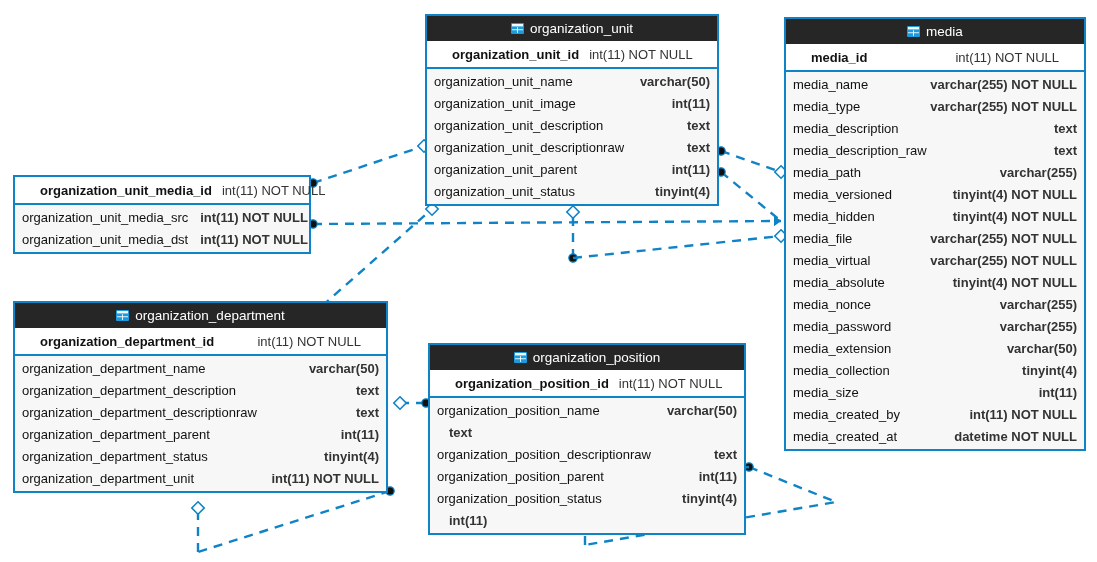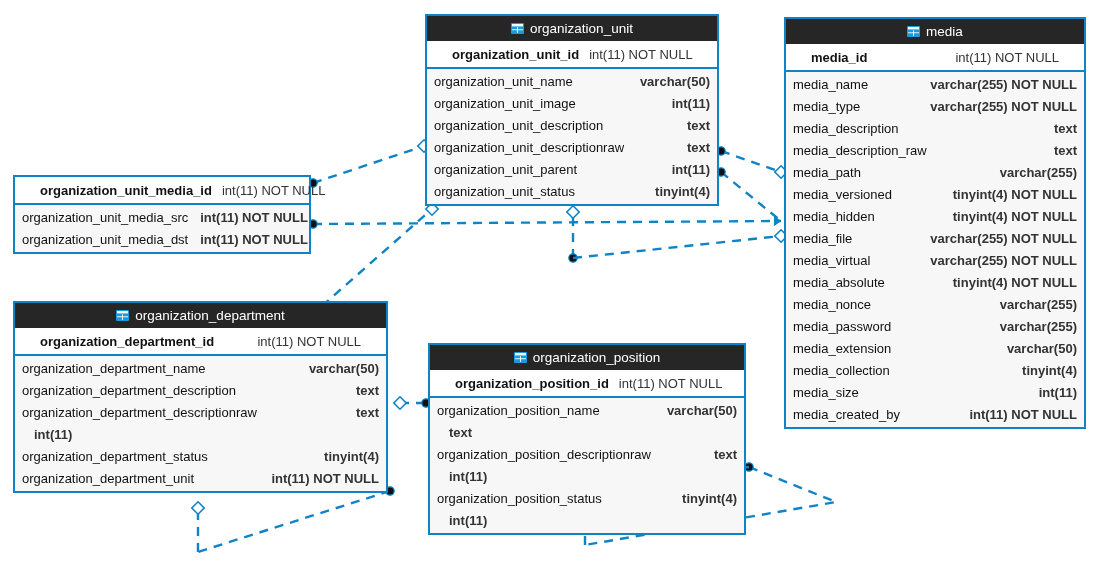--- a/index.html
+++ b/index.html
@@ -278,20 +278,24 @@
           <span class="col-type">tinyint(4)</span>
         </div>
         <div class="field-row">
           <span class="col-name">media_size</span>
           <span class="col-type">int(11)</span>
         </div>
         <div class="field-row">
           <span class="col-name">media_created_by</span>
           <span class="col-type">int(11) NOT NULL</span>
         </div>
+        <div class="field-row">
+          <span class="col-name">media_created_at</span>
+          <span class="col-type">datetime NOT NULL</span>
+        </div>
       </div>
     </div>
     <div class="entity" style="left: 13px; top: 175px; width: 298px;">
       <div class="pk-row">
         <span class="col-name">organization_unit_media_id</span>
         <span class="col-type">int(11) NOT NULL</span>
       </div>
       <div class="fields-wrap">
         <div class="field-row">
           <span class="col-name">organization_unit_media_src</span>
@@ -326,20 +330,21 @@
         </div>
         <div class="field-row">
           <span class="col-name">organization_department_description</span>
           <span class="col-type">text</span>
         </div>
         <div class="field-row">
           <span class="col-name">organization_department_descriptionraw</span>
           <span class="col-type">text</span>
         </div>
         <div class="field-row">
+          <span class="col-name">organization_department_parent</span>
           <span class="col-type">int(11)</span>
         </div>
         <div class="field-row">
           <span class="col-name">organization_department_status</span>
           <span class="col-type">tinyint(4)</span>
         </div>
         <div class="field-row">
           <span class="col-name">organization_department_unit</span>
           <span class="col-type">int(11) NOT NULL</span>
         </div>
@@ -367,20 +372,21 @@
           <span class="col-type">varchar(50)</span>
         </div>
         <div class="field-row">
           <span class="col-type">text</span>
         </div>
         <div class="field-row">
           <span class="col-name">organization_position_descriptionraw</span>
           <span class="col-type">text</span>
         </div>
         <div class="field-row">
+          <span class="col-name">organization_position_parent</span>
           <span class="col-type">int(11)</span>
         </div>
         <div class="field-row">
           <span class="col-name">organization_position_status</span>
           <span class="col-type">tinyint(4)</span>
         </div>
         <div class="field-row">
           <span class="col-type">int(11)</span>
         </div>
       </div>

